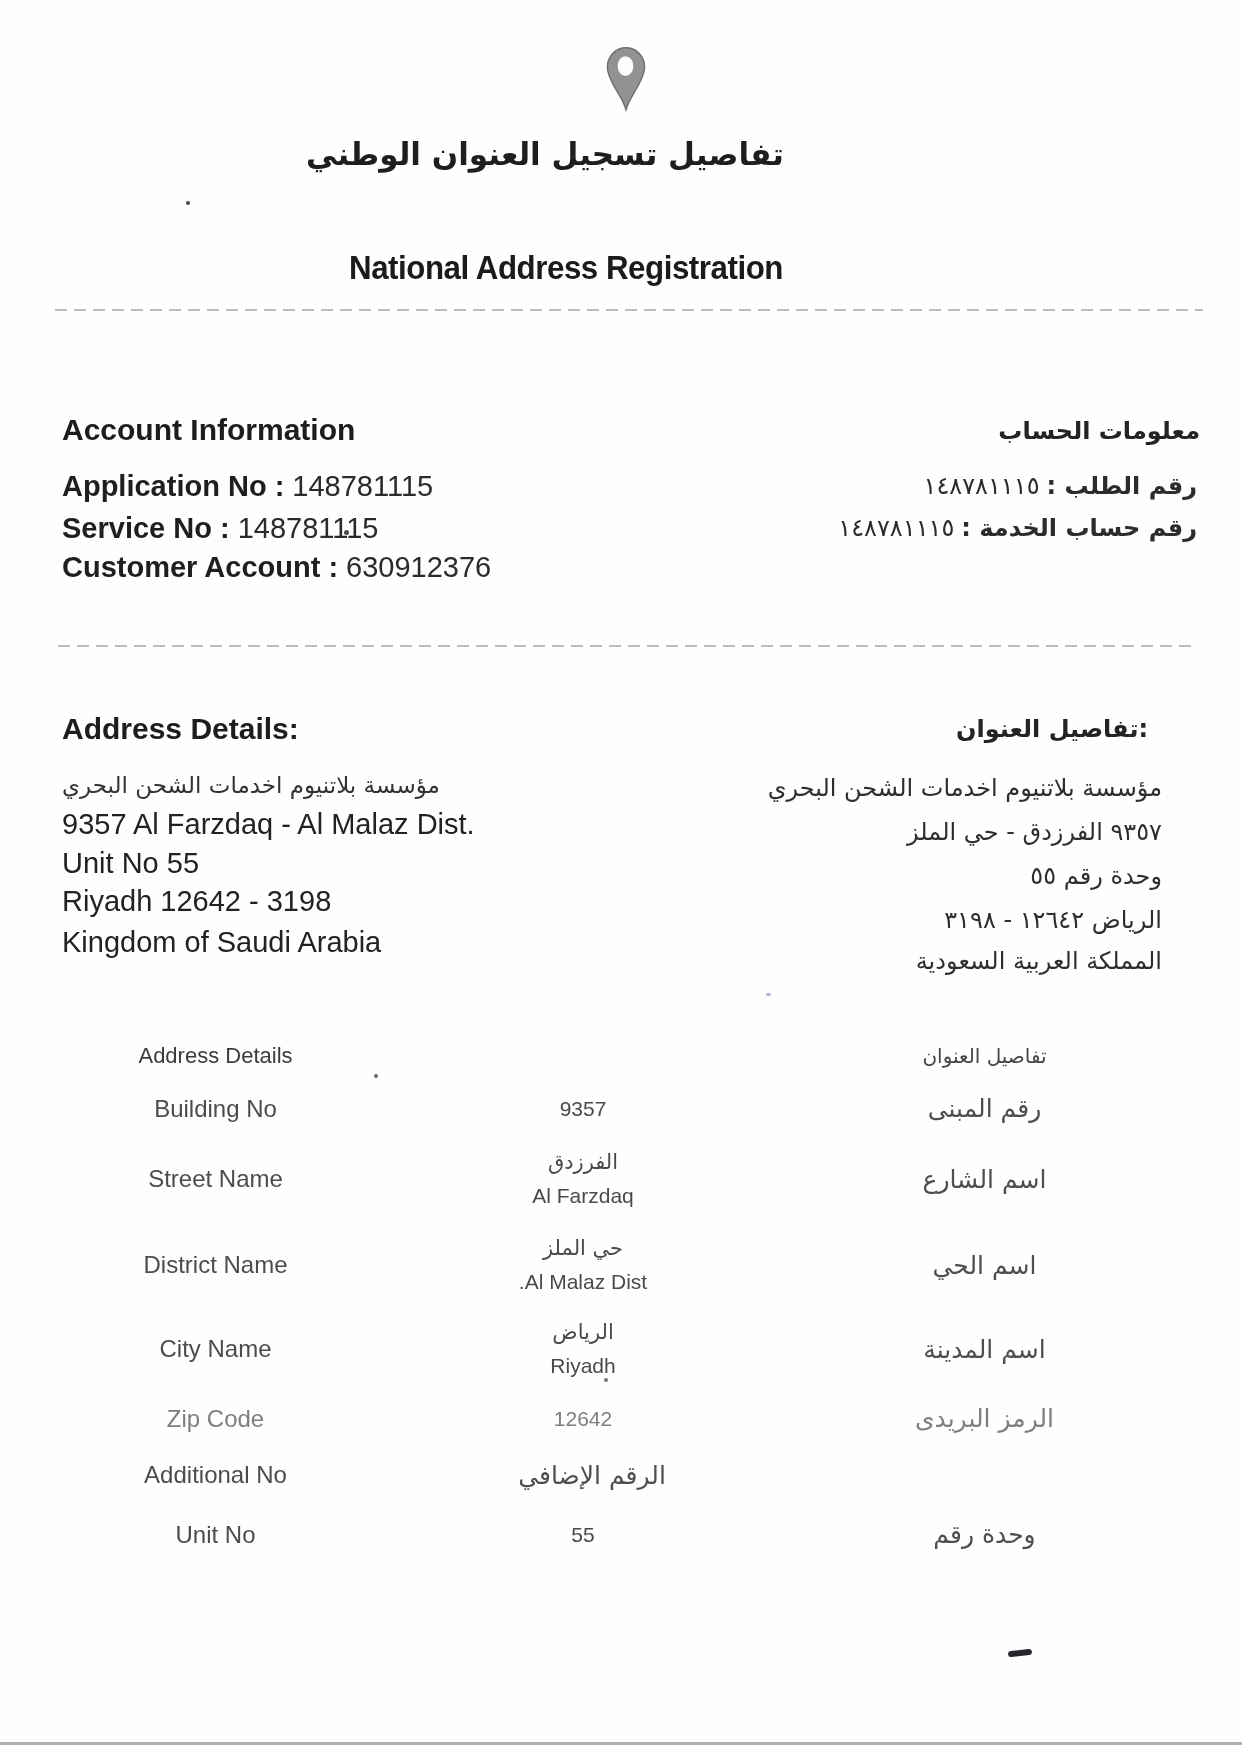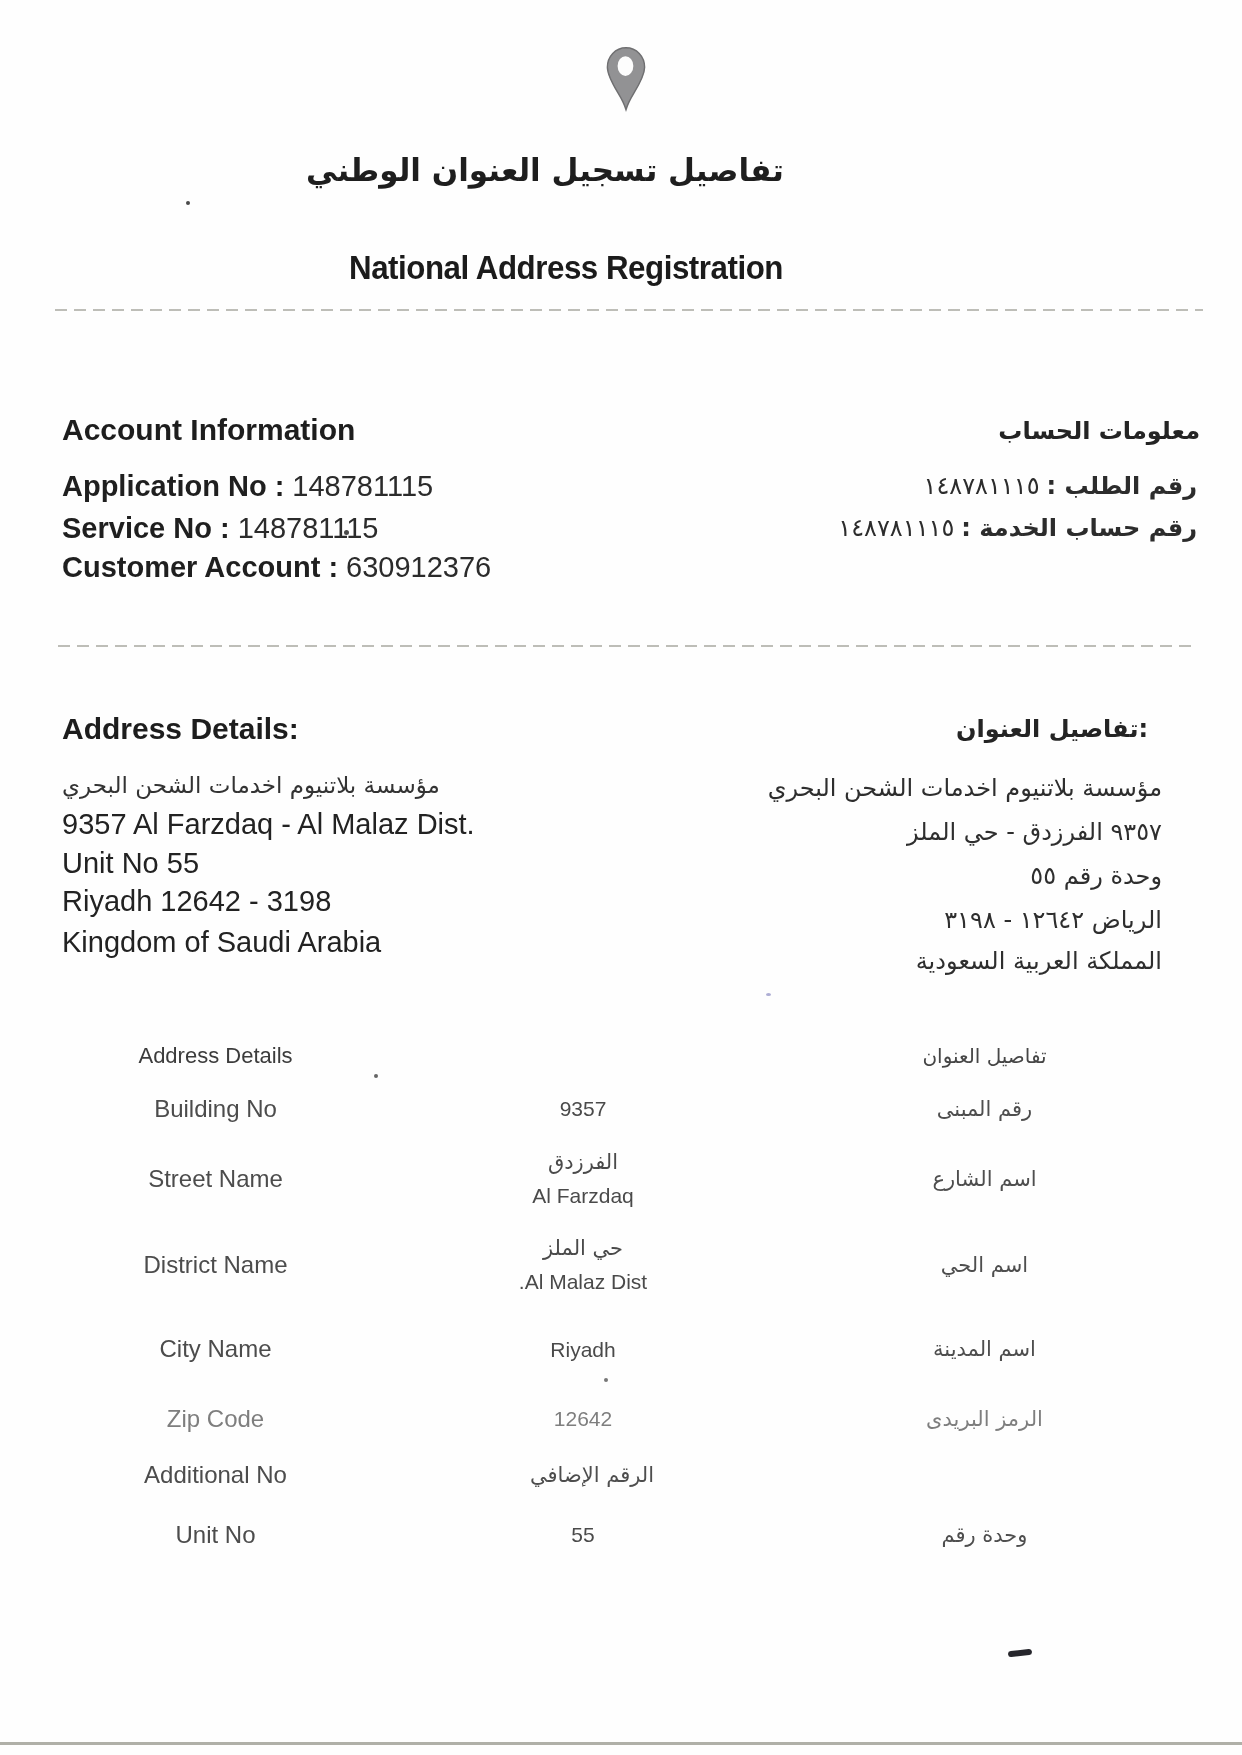--- a/index.html
+++ b/index.html
@@ -9,21 +9,21 @@
     margin:0 auto;
     background:#fefefe;
     overflow:hidden;
     font-family:"Liberation Sans", sans-serif;
     color:#2a2a2a;
   }
   .ar{font-family:"DejaVu Sans", sans-serif;}
 
   
   .pin{position:absolute;left:604px;top:46px;}
-  .title-ar{position:absolute;left:545px;top:152px;transform:translateX(-50%);
+  .title-ar{position:absolute;left:545px;top:136px;transform:translateX(-50%);
     font-size:31px;font-weight:bold;color:#1e1e1e;white-space:nowrap;}
   .title-en{position:absolute;left:566px;top:248px;transform:translateX(-50%) scaleX(.92);
     font-size:34px;font-weight:bold;letter-spacing:-.5px;color:#1b1b1b;white-space:nowrap;}
 
   
   .divider{position:absolute;height:2px;opacity:.75;
     background:repeating-linear-gradient(90deg,#a8a8a0 0 12px,rgba(0,0,0,0) 12px 19px);}
 
   
   .h-en{position:absolute;left:62px;font-size:30px;font-weight:bold;color:#1d1d1d;white-space:nowrap;}
@@ -42,21 +42,21 @@
   .addr-line{position:absolute;white-space:nowrap;}
   .addr-line.en-side{left:62px;font-size:29px;color:#222;}
   .addr-line.en-side.company{font-size:23px;color:#333;}
   .addr-line.ar-side{right:80px;font-size:24px;color:#2e2e2e;}
 
   
   .t-row{position:absolute;left:128px;width:960px;display:grid;
     grid-template-columns:175px 560px 225px;align-items:center;}
   .t-label{text-align:center;font-size:24px;color:#4c4c4c;white-space:nowrap;}
   .t-val{text-align:center;font-size:21px;color:#4a4a4a;line-height:33px;}
-  .t-ar{text-align:center;font-size:21px;color:#4e4e4e;padding-left:18px;white-space:nowrap;}
+  .t-ar{text-align:center;font-size:25px;color:#4e4e4e;padding-left:18px;white-space:nowrap;}
   .t-row.header .t-label{font-size:22px;color:#3c3c3c;}
   .t-row.header .t-ar{font-size:20px;color:#464646;}
   .t-row.faded .t-label,.t-row.faded .t-val,.t-row.faded .t-ar{color:#7e7e7e;}
 
   
   .speck{position:absolute;background:#4a4a4a;border-radius:50%;}
   .ink-dash{position:absolute;width:24px;height:6px;background:#26262c;border-radius:3px;transform:rotate(-7deg);}
   .bottom-scan-line{position:absolute;left:0;right:0;top:1742px;height:3px;background:#b0b0a8;}
 </style>
 </head>
@@ -139,20 +139,21 @@
     <div class="t-val">
       <div class="ar" dir="rtl">حي الملز</div>
       <div dir="ltr">.Al Malaz Dist</div>
     </div>
     <div class="t-ar ar">اسم الحي</div>
   </div>
 
   <div class="t-row" style="top:1316px;height:66px;">
     <div class="t-label">City Name</div>
     <div class="t-val">
+      <div class="ar" dir="rtl">الرياض</div>
       <div dir="ltr">Riyadh</div>
     </div>
     <div class="t-ar ar">اسم المدينة</div>
   </div>
 
   <div class="t-row faded" style="top:1402px;height:30px;">
     <div class="t-label">Zip Code</div>
     <div class="t-val">12642</div>
     <div class="t-ar ar">الرمز البريدى</div>
   </div>

